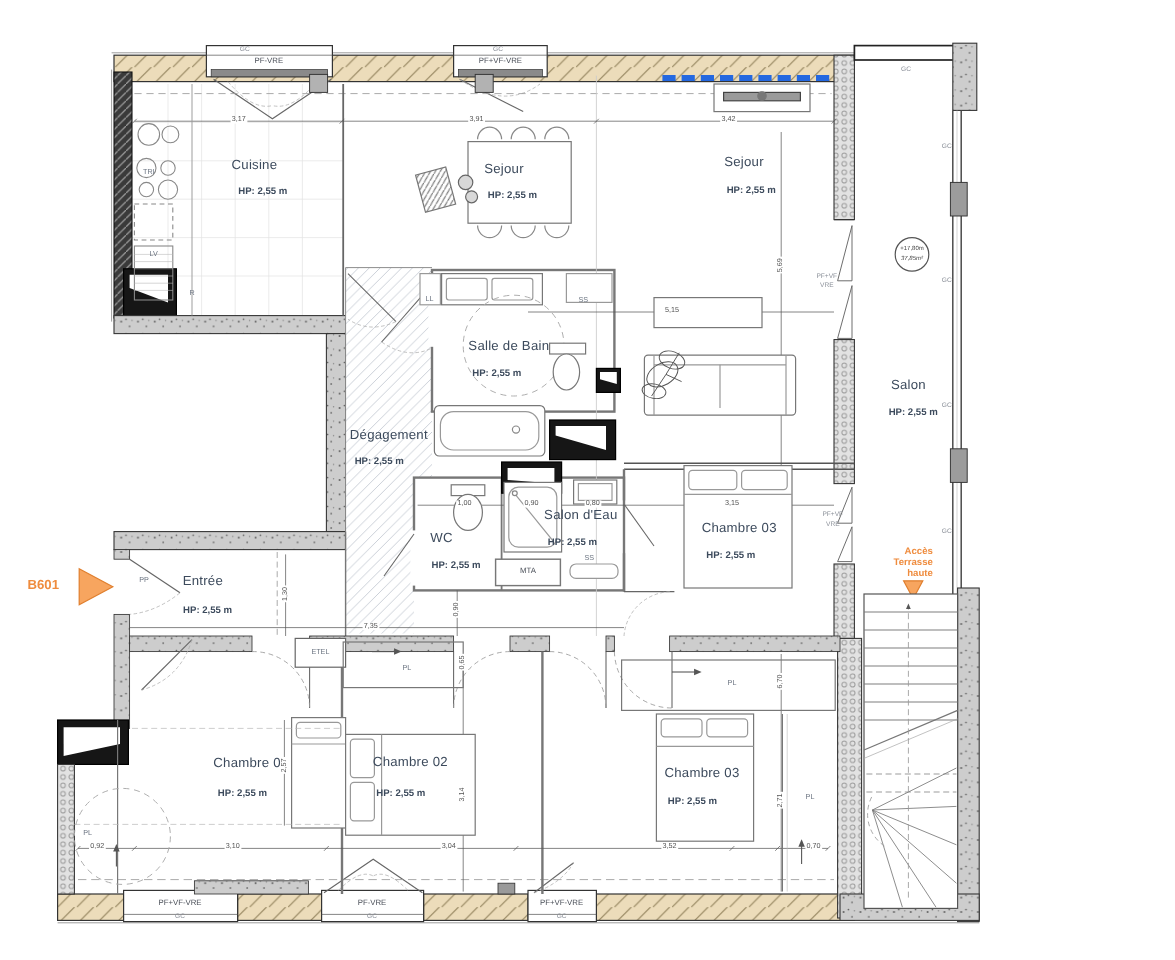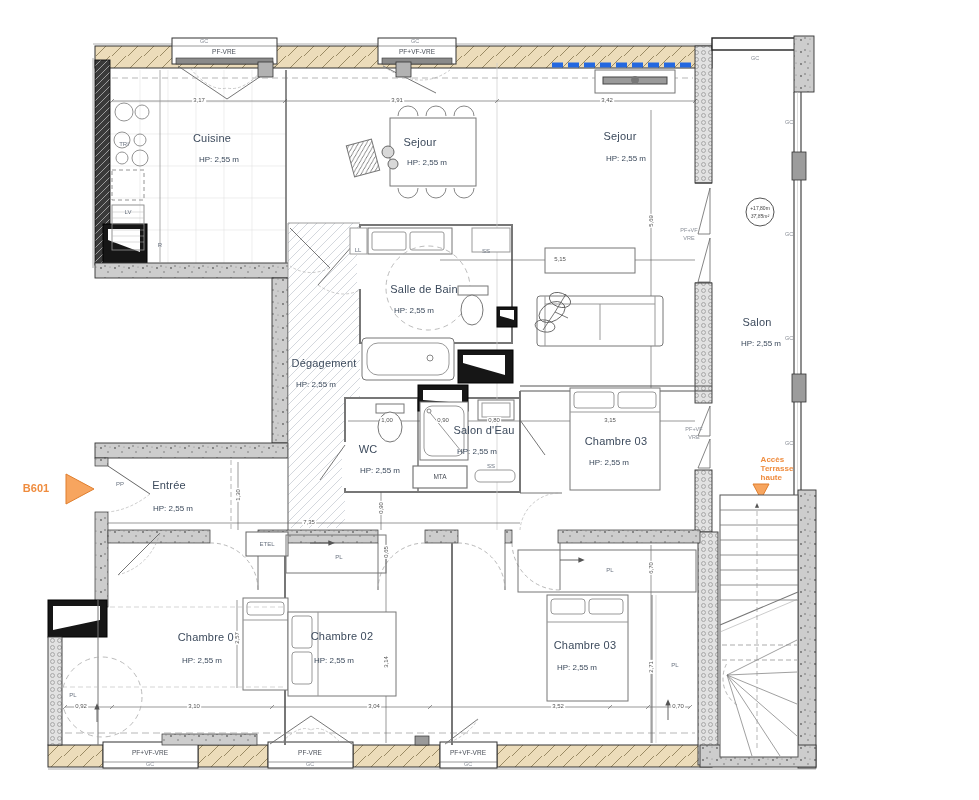--- a/index.html
+++ b/index.html
@@ -2,29 +2,29 @@
 <html><head>
 <meta charset="utf-8">
 <style>
   html,body{margin:0;padding:0;background:#fff;}
   .canvas{position:relative;width:839px;height:800px;background:#fff;overflow:hidden;
           font-family:"Liberation Sans",sans-serif;}
   .canvas svg{position:absolute;left:0;top:0;}
   .lbl{position:absolute;transform:translate(-50%,-50%);white-space:nowrap;z-index:5;
        color:#3c4a5c;line-height:1;}
   .rn{font-size:11px;letter-spacing:.2px;}
-  .hp{font-size:8px;}
+  .hp{font-size:8px;font-weight:bold;}
   .tiny{font-size:6px;color:#6a7380;}
   .tiny2{font-size:5.5px;color:#8a8f98;}
   .winlbl{font-size:6.5px;color:#4a4f58;}
   .dim{font-size:6px;color:#555;background:#fff;padding:0 1px;}
   .dimv{font-size:6px;color:#555;background:#fff;padding:0 1px;
         transform:translate(-50%,-50%) rotate(-90deg);}
   .orange{color:#ef8c3e;font-weight:bold;}
-  .acc{font-size:8px;text-align:left;transform:translate(-50%,0);margin-left:16px;}
+  .acc{font-size:8px;text-align:right;transform:translate(-50%,0);}
   .circ-txt{font-size:5px;color:#444;}
   .north{font-size:10px;font-weight:bold;color:#22324e;}
   .b601{font-size:11px;}
 </style>
 </head>
 <body>
 
 <div class="canvas">
 
 <svg width="979" height="800" viewBox="0 0 979 800">

